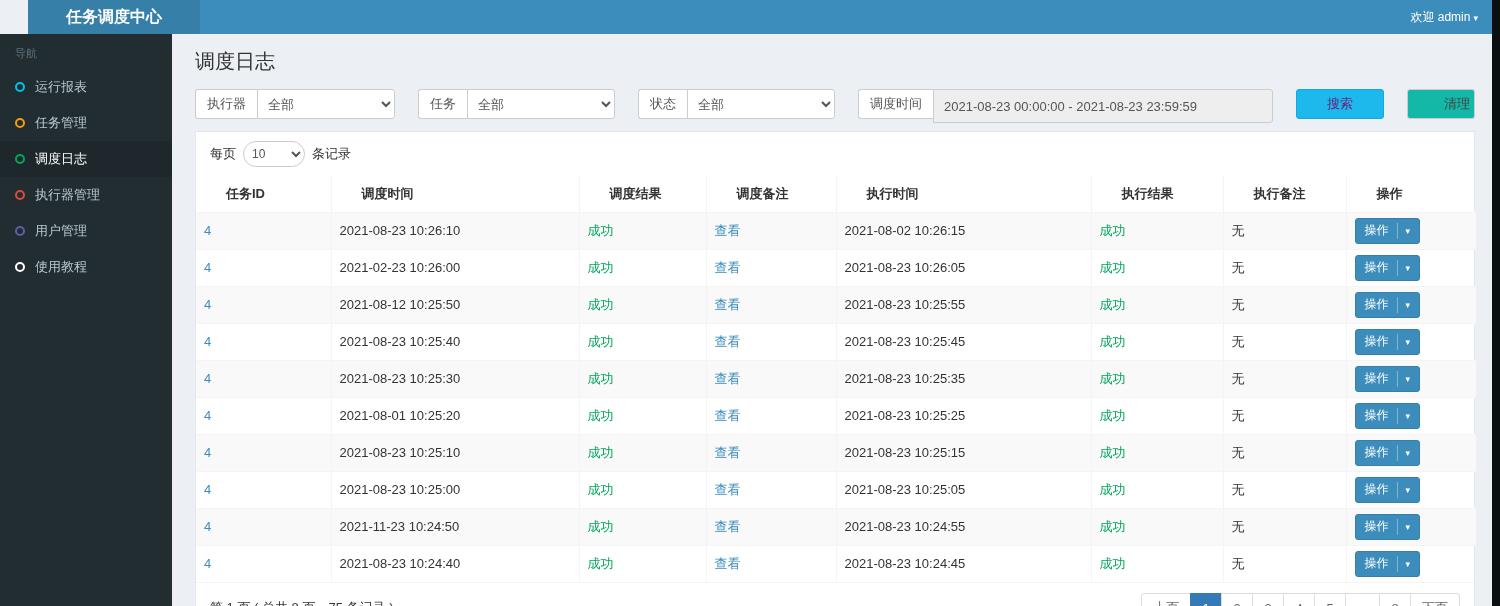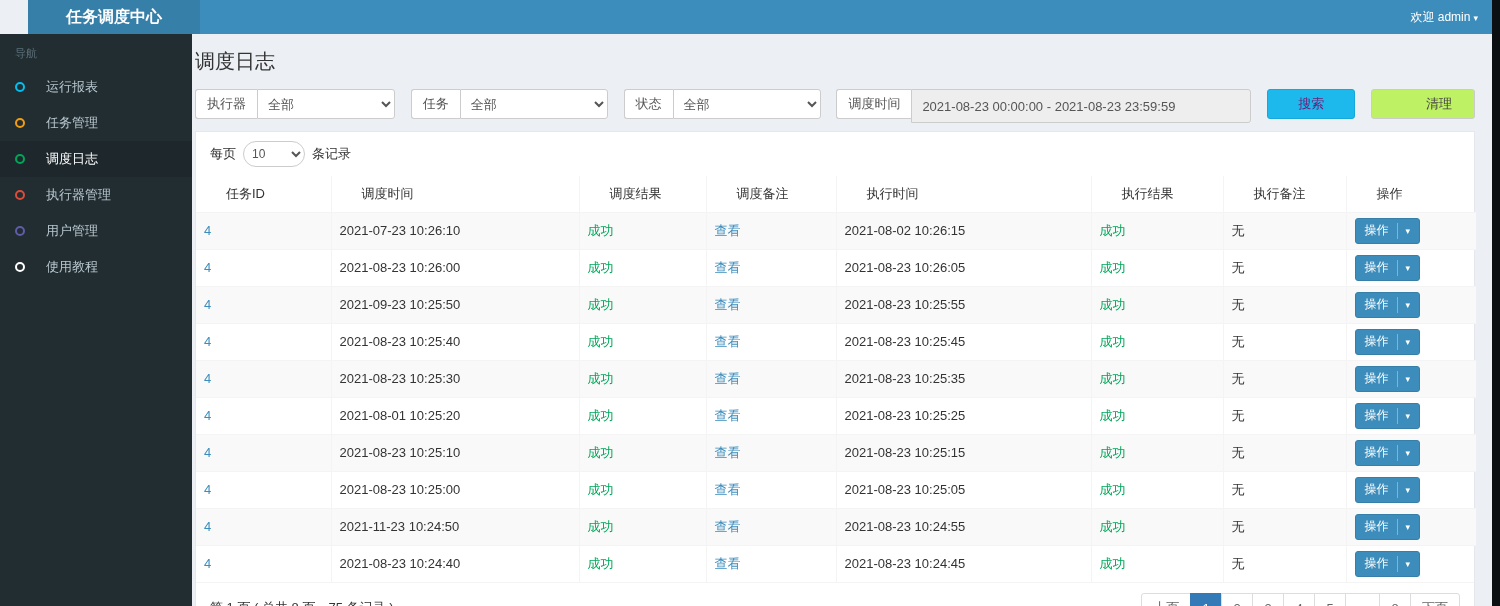--- a/index.html
+++ b/index.html
@@ -10,58 +10,58 @@
   
   .logo { position:absolute; left:0; top:0; width:172px; height:34px; background:#367fa9; color:#fff;
           font-size:16px; font-weight:bold; display:flex; align-items:center; justify-content:center; z-index:3;margin-left:28px; }
   .navbar { position:absolute; left:172px; top:0; right:8px; height:34px; background:#3c8dbc; z-index:2;
             display:flex; align-items:center; justify-content:space-between; padding:0 14px; }
   .hamburger { color:#fff; font-size:15px; cursor:pointer; line-height:1; }
   .welcome { color:#fff; font-size:12px; cursor:pointer; }
   .welcome .caret { font-size:9px; margin-left:3px; }
 
   
-  .sidebar { position:absolute; left:0; top:34px; width:192px; bottom:0; background:#222d32; z-index:2; }
+  .sidebar { position:absolute; left:0; top:34px; width:172px; bottom:0; background:#222d32; z-index:2; }
   .nav-header { color:#5c7078; font-size:11px; padding:12px 15px 8px; }
-  .side-item { display:flex; align-items:center; gap:21px; padding:9px 15px; color:#b8c7ce; cursor:pointer; }
+  .side-item { display:flex; align-items:center; gap:10px; padding:9px 15px; color:#b8c7ce; cursor:pointer; }
   .side-item.active { background:#1e282c; color:#fff; }
   .dot { width:10px; height:10px; border-radius:50%; border:2px solid #fff; flex:0 0 auto; }
 
   
   .content { position:absolute; left:172px; top:34px; right:8px; bottom:0; background:#ecf0f5;
              padding:10px 17px 0 23px; overflow:hidden; }
   .page-title { font-size:20px; color:#333; margin:4px 0 14px; font-weight:normal; }
 
   
   .filter-row { display:flex; align-items:center; justify-content:space-between; margin-bottom:12px; }
   .igroup { display:flex; align-items:stretch; height:30px;border-radius:9px; }
   .iaddon { display:flex; align-items:center; padding:0 11px; background:#fff; border:1px solid #ccc;
             border-right:0; color:#555; white-space:nowrap; border-radius:3px 0 0 3px; font-size:13px; }
   .igroup select { height:30px; border:1px solid #ccc; background:#fff; color:#555; font-size:13px;
                    padding:0 6px; border-radius:0 3px 3px 0; font-family:inherit; }
   .sel-exec { width:138px; } .sel-job { width:148px; } .sel-status { width:148px; }
   .time-input { height:30px; border:1px solid #ccc; background:#eee; color:#555; font-size:13px;
                 padding:16px 10px; width:340px; border-radius:0 3px 3px 0; font-family:inherit; }
   .btn { height:30px; border:1px solid transparent; border-radius:3px; font-size:13px; cursor:pointer; font-family:inherit; }
   .btn-search { width:88px; background:#1db9ec; border-color:#16a8dd; color:#701a75; }
-  .btn-clear  { width:104px; background:#bef264; border-color:#ccc; color:#444;padding-left:32px; }
+  .btn-clear  { width:68px; background:#14b8a6; border-color:#ccc; color:#444;padding-left:32px; }
 
   
   .panel { background:#fff; border:1px solid #e4e8ee; }
   .pagesize-row { display:flex; align-items:center; gap:7px; padding:9px 14px; color:#333; }
   .pagesize-row select { height:26px; width:62px; border:1px solid #ccc; color:#555; font-size:12px;
                          padding:0 4px; border-radius:13px; font-family:inherit; background:#fff; }
 
   
   table.log { width:100%; border-collapse:collapse; table-layout:fixed; }
   table.log th, table.log td { text-align:left; padding:0 8px; height:37px; font-size:13px;
                                border-top:1px solid #f4f4f4; border-left:1px solid #f4f4f4;
                                overflow:hidden; white-space:nowrap; }
   table.log th:first-child, table.log td:first-child { border-left:0; }
-  table.log th { font-weight:normal; color:#333; height:36px; border-top:0;padding-left:30px; }
+  table.log th { font-weight:bold; color:#333; height:36px; border-top:0;padding-left:30px; }
   table.log tbody tr:nth-child(odd) { background:#f9f9f9; }
   col.c1{width:135px;} col.c2{width:248px;} col.c3{width:127px;} col.c4{width:130px;}
   col.c5{width:255px;} col.c6{width:132px;} col.c7{width:123px;} col.c8{width:130px;}
   .link { color:#3c8dbc; text-decoration:none; cursor:pointer; }
   .ok { color:#00a65a; }
   .btn-action { background:#3c8dbc; border:1px solid #367fa9; color:#fff; font-size:12px; height:26px;
                 padding:0 9px; border-radius:3px; cursor:pointer; display:inline-flex; align-items:center; gap:8px;
                 font-family:inherit; }
   .btn-action .sep { width:1px; height:16px; background:rgba(255,255,255,.35); }
   .btn-action .caret { font-size:9px; }
@@ -188,55 +188,55 @@
               <th>调度备注</th>
               <th>执行时间</th>
               <th>执行结果</th>
               <th>执行备注</th>
               <th>操作</th>
             </tr>
           </thead>
         <tbody id="body-rows">
   <tr>
     <td><a class="link">4</a></td>
-    <td>2021-07-23 10:26:10</td>
+    <td>2021-08-23 10:26:10</td>
     <td class="ok">成功</td>
     <td><a class="link">查看</a></td>
     <td>2021-08-02 10:26:15</td>
     <td class="ok">成功</td>
     <td>无</td>
     <td>
       <button class="btn-action">
         <span>操作</span>
         <span class="sep"></span>
         <span class="caret">▾</span>
       </button>
     </td>
   </tr>
 
   <tr>
     <td><a class="link">4</a></td>
-    <td>2021-08-23 10:26:00</td>
+    <td>2021-02-23 10:26:00</td>
     <td class="ok">成功</td>
     <td><a class="link">查看</a></td>
     <td>2021-08-23 10:26:05</td>
     <td class="ok">成功</td>
     <td>无</td>
     <td>
       <button class="btn-action">
         <span>操作</span>
         <span class="sep"></span>
         <span class="caret">▾</span>
       </button>
     </td>
   </tr>
 
   <tr>
     <td><a class="link">4</a></td>
-    <td>2021-09-23 10:25:50</td>
+    <td>2021-08-12 10:25:50</td>
     <td class="ok">成功</td>
     <td><a class="link">查看</a></td>
     <td>2021-08-23 10:25:55</td>
     <td class="ok">成功</td>
     <td>无</td>
     <td>
       <button class="btn-action">
         <span>操作</span>
         <span class="sep"></span>
         <span class="caret">▾</span>

